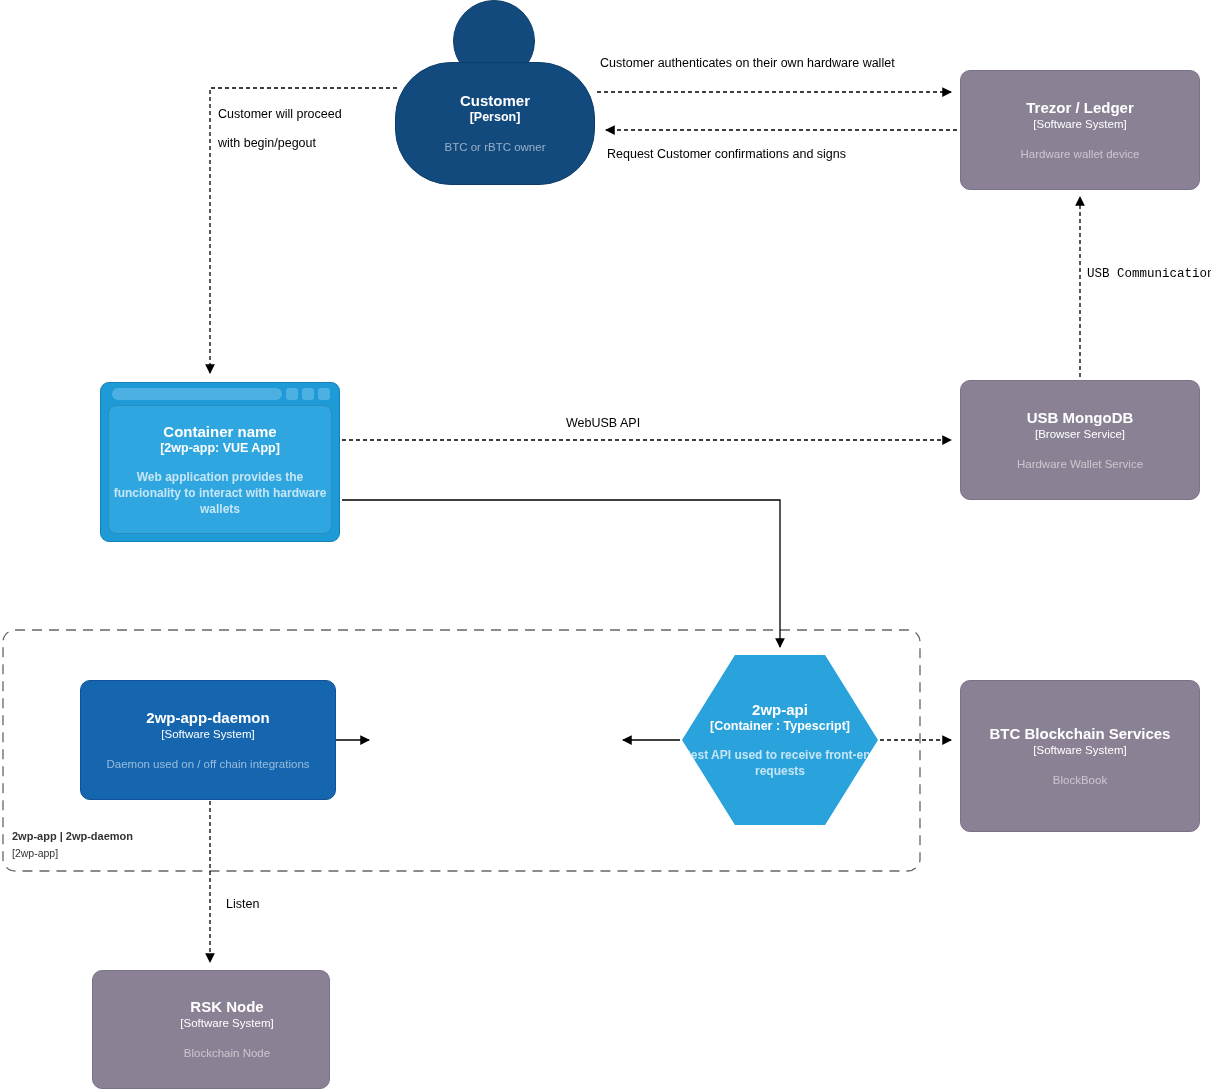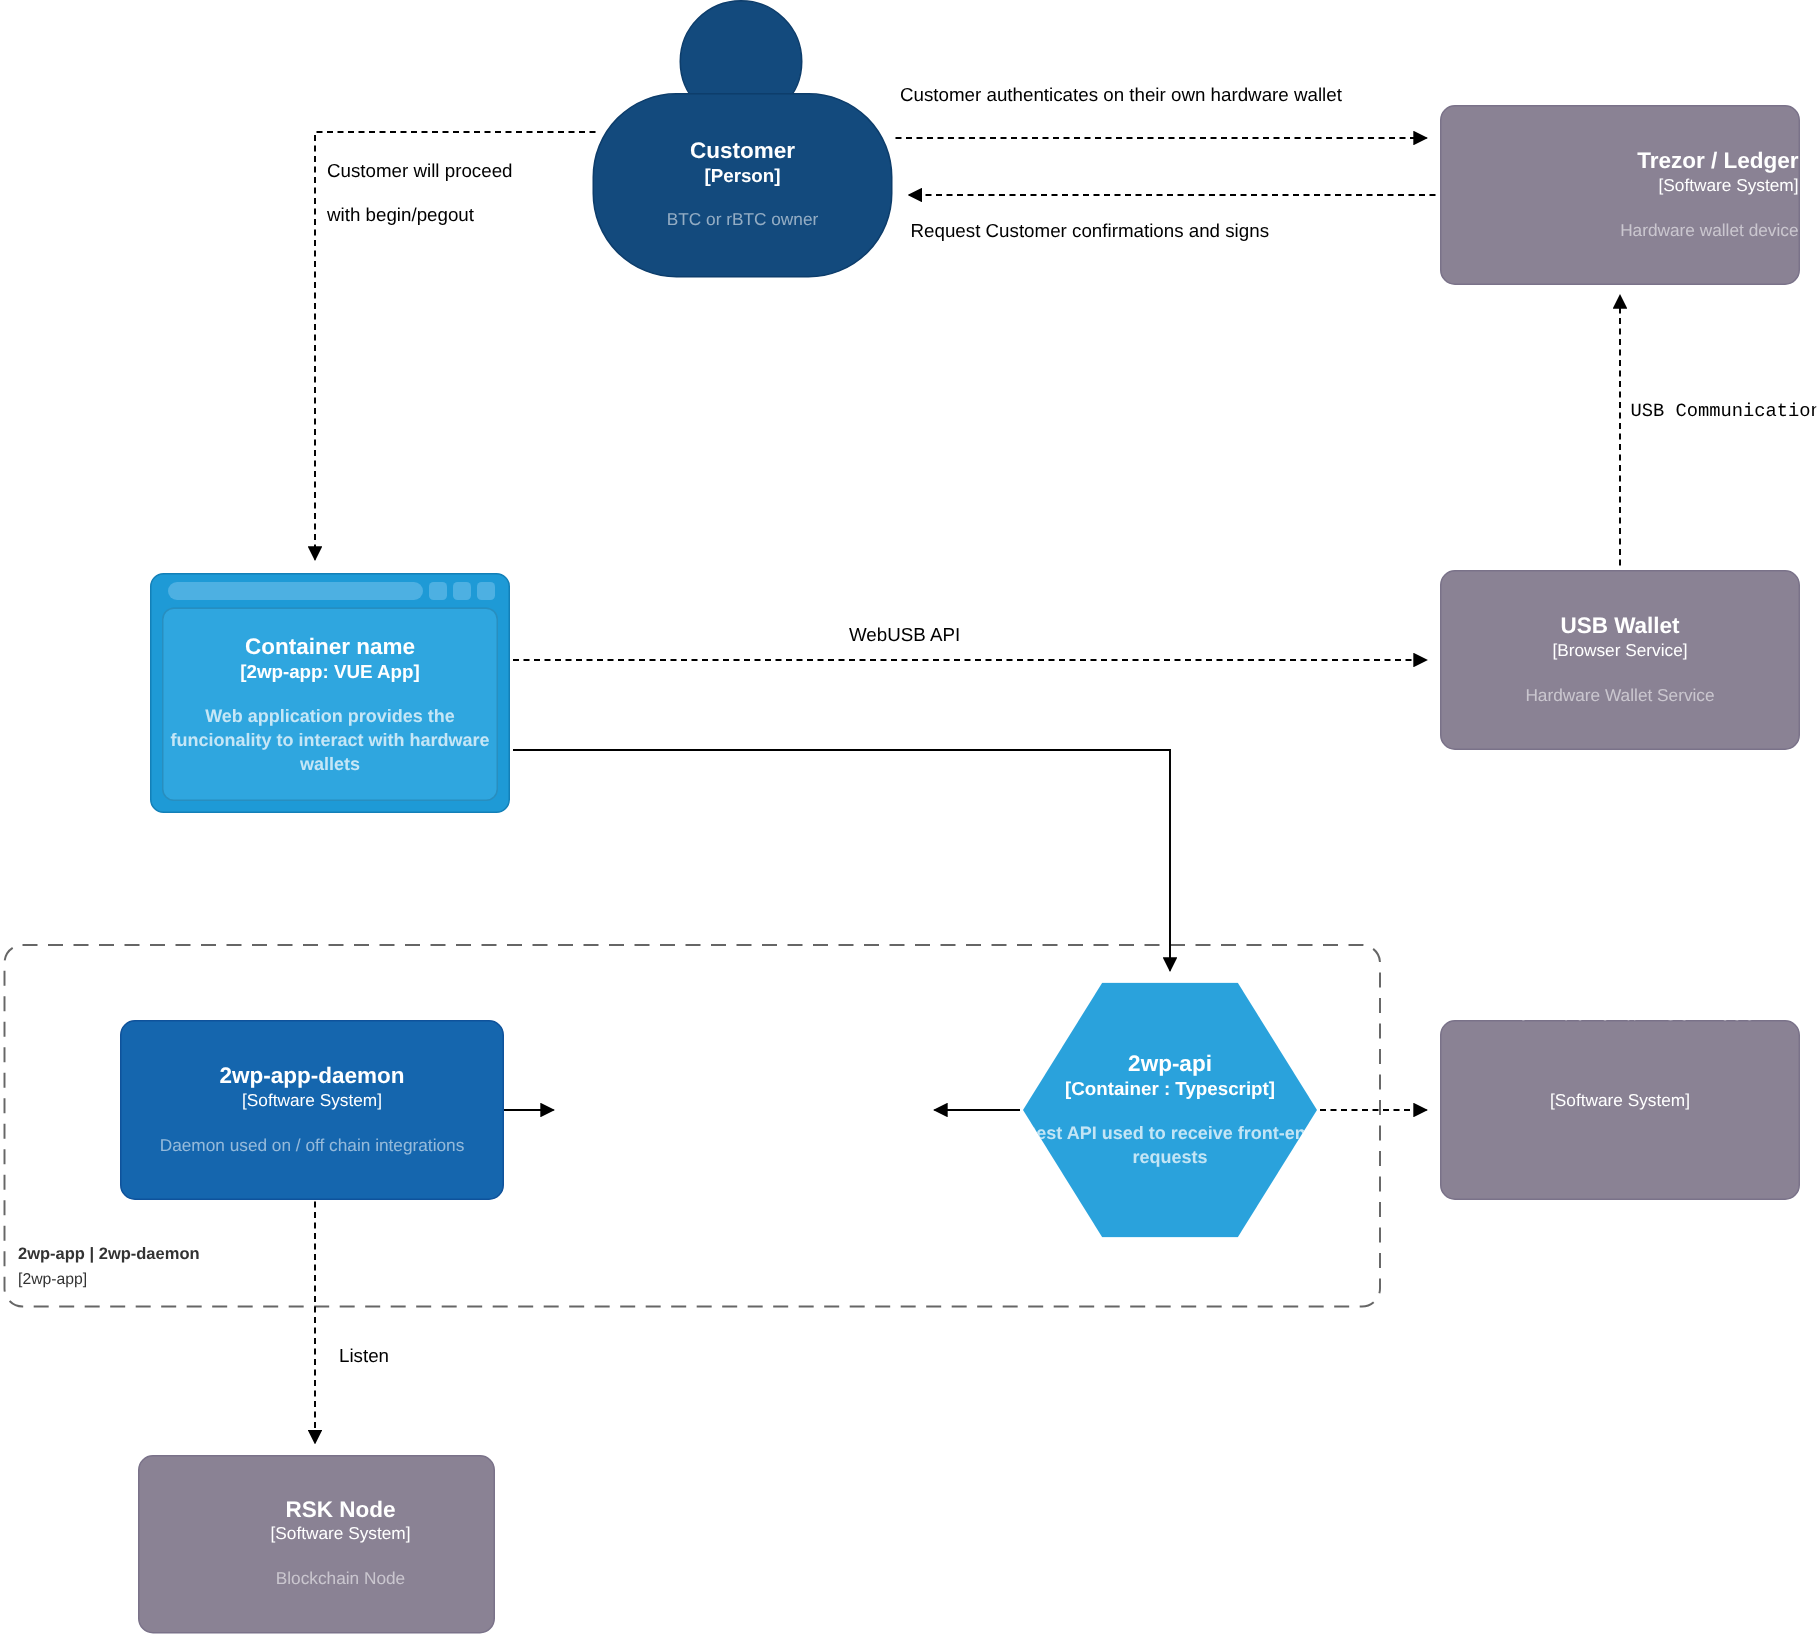--- a/index.html
+++ b/index.html
@@ -16,23 +16,23 @@
   .node .desc.b{font-weight:bold;color:rgba(255,255,255,0.72);font-size:12px;line-height:16px;}
 
   
   #customer-head{position:absolute;left:453px;top:0px;width:82px;height:82px;border-radius:50%;
                  background:#134a7d;border:1.5px solid #0d3d6b;box-sizing:border-box;}
   #node-customer{left:395px;top:62px;width:200px;height:123px;background:#134a7d;
                  border:1.5px solid #0d3d6b;border-radius:56px;}
 
   
   .ext{background:#8a8294;border:1px solid #7a7289;border-radius:10px;}
-  #node-trezor{left:960px;top:70px;width:240px;height:120px;align-items:flex-end;}
+  #node-trezor{left:960px;top:70px;width:240px;height:120px;}
   #node-usb{left:960px;top:380px;width:240px;height:120px;}
-  #node-btc{left:960px;top:680px;width:240px;height:120px;gap:42px;}
+  #node-btc{left:960px;top:680px;width:240px;height:152px;}
   #node-rsk{left:92px;top:970px;width:238px;height:119px;padding-left:32px;}
 
   
   #node-container{left:100px;top:382px;width:240px;height:160px;background:#1e9ad6;
                   border:1px solid #1380b8;border-radius:9px;display:block;}
   .browser-topbar{position:absolute;left:11px;top:5px;right:9px;height:12px;display:flex;align-items:center;}
   .browser-addr{width:172px;height:12px;border-radius:6px;background:#4db0e2;margin-right:auto;}
   .browser-sq{width:12px;height:12px;border-radius:3px;background:#4db0e2;margin-left:4px;}
   .browser-panel{position:absolute;left:7px;top:22px;right:7px;bottom:7px;background:#2fa6df;
                  border:1px solid rgba(0,0,0,0.14);border-radius:8px;display:flex;flex-direction:column;
@@ -126,21 +126,21 @@
       <div class="browser-sq"></div>
     </div>
     <div class="browser-panel">
       <div class="title">Container name</div>
       <div class="subtitle b">[2wp-app: VUE App]</div>
       <div class="desc b">Web application provides the funcionality to interact with hardware wallets</div>
     </div>
   </div>
 
   <div class="node ext" id="node-usb">
-    <div class="title">USB Wallet</div>
+    <div class="title">USB MongoDB</div>
     <div class="subtitle">[Browser Service]</div>
     <div class="desc">Hardware Wallet Service</div>
   </div>
 
   <div class="node" id="node-daemon">
     <div class="title">2wp-app-daemon</div>
     <div class="subtitle">[Software System]</div>
     <div class="desc">Daemon used on / off chain integrations</div>
   </div>
 

